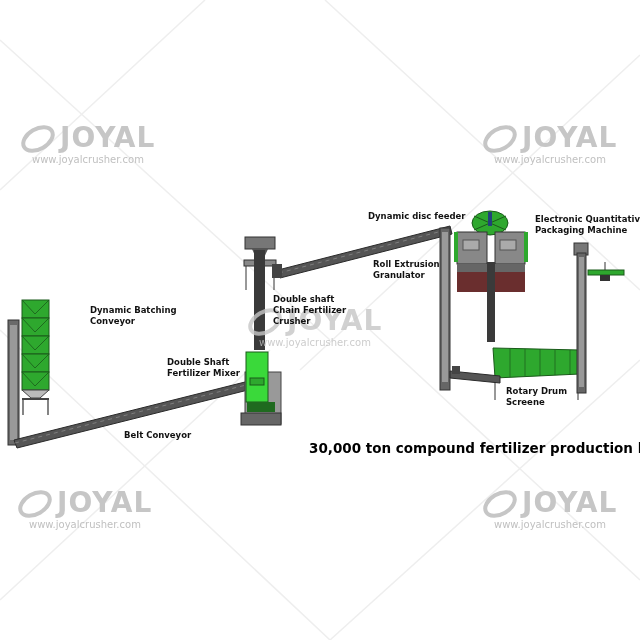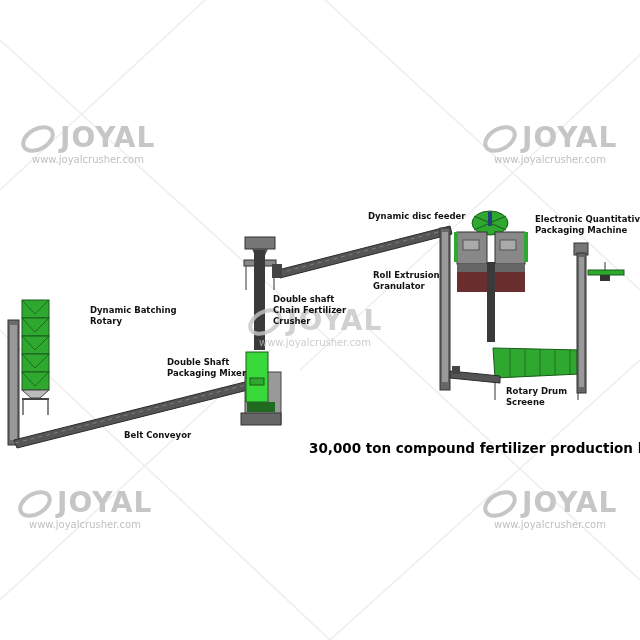--- a/index.html
+++ b/index.html
@@ -177,38 +177,38 @@
   </div>
   <div class="wm" style="left:255px;top:620px;">
     <svg width="40" height="30">
         <ellipse cx="20" cy="15" rx="16" ry="10" fill="none" stroke="#c6c6c6" stroke-width="4" transform="rotate(-30 20 15)"></ellipse>
       </svg>
     <span class="brand">JOYAL</span>
   </div>
 
   <div class="label" style="left:53px;top:305px;margin-left:37px;">
     <div>Dynamic Batching</div>
-    <div>Rotary</div>
+    <div>Conveyor</div>
   </div>
   <div class="label" style="left:106px;top:430px;padding-left:18px;">
     <div>Belt Conveyor</div>
   </div>
   <div class="label" style="left:167px;top:357px;">
     <div>Double Shaft</div>
-    <div>Packaging Mixer</div>
+    <div>Fertilizer Mixer</div>
   </div>
   <div class="label" style="left:273px;top:294px;">
     <div>Double shaft</div>
     <div>Chain Fertilizer</div>
     <div>Crusher</div>
   </div>
   <div class="label" style="left:368px;top:211px;">
     <div>Dynamic disc feeder</div>
   </div>
-  <div class="label" style="left:373px;top:270px;">
+  <div class="label" style="left:373px;top:259px;">
     <div>Roll Extrusion</div>
     <div>Granulator</div>
   </div>
   <div class="label" style="left:535px;top:214px;">
     <div>Electronic Quantitative</div>
     <div>Packaging Machine</div>
   </div>
   <div class="label" style="left:506px;top:386px;">
     <div>Rotary Drum</div>
     <div>Screene</div>

